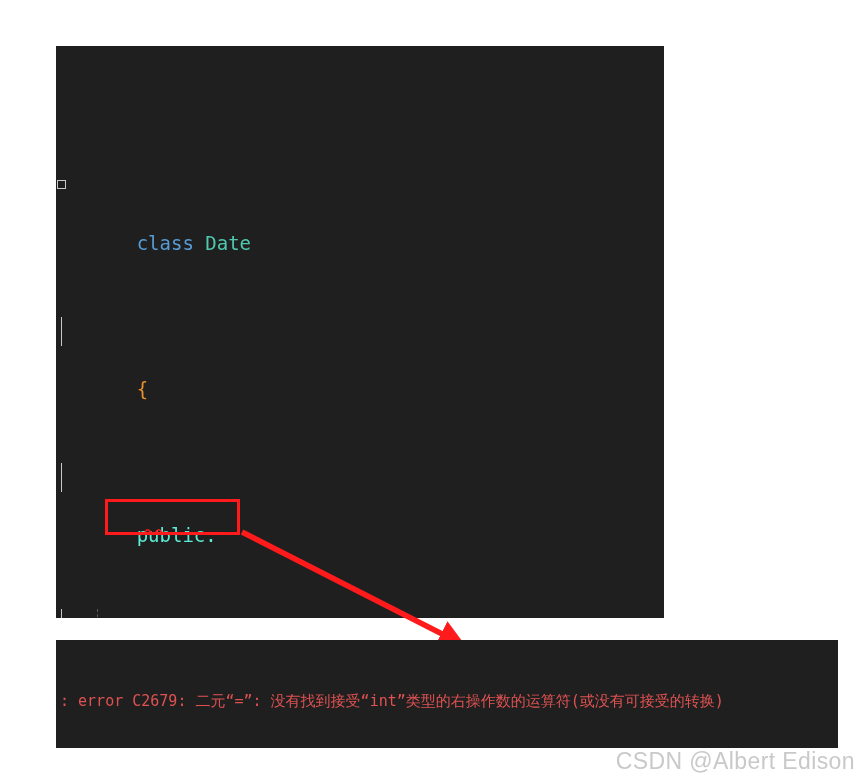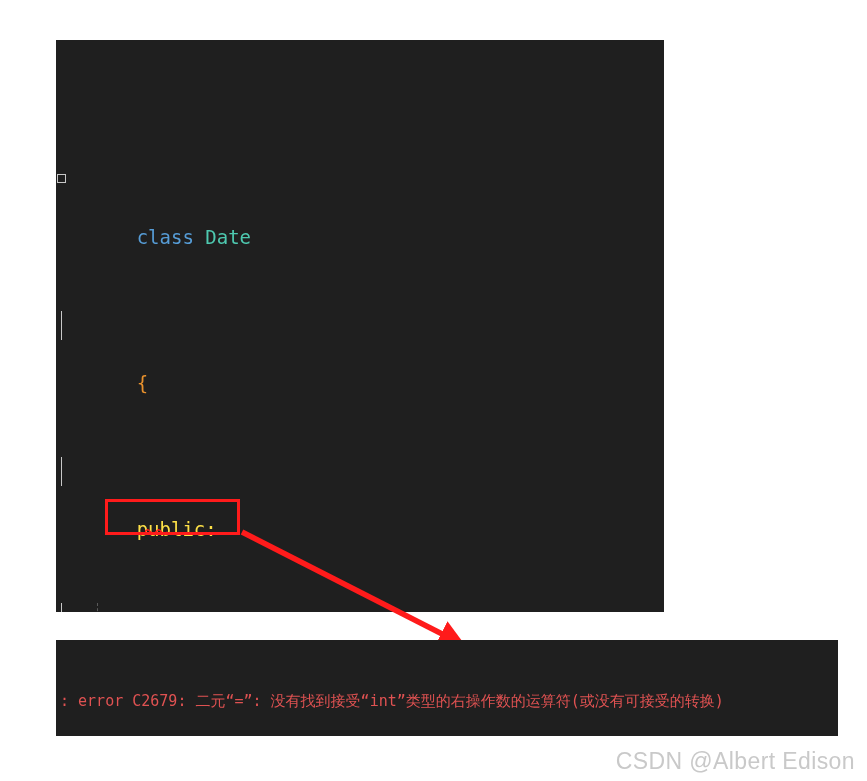--- a/index.html
+++ b/index.html
@@ -12,21 +12,21 @@
     height: 781px;
     position: relative;
     font-family: "DejaVu Sans Mono", "Liberation Mono", monospace;
     overflow: hidden;
   }
 
   
   #editor-panel {
     position: absolute;
     left: 56px;
-    top: 40px;
+    top: 46px;
     width: 608px;
     height: 572px;
     background: #1f1f1f;
     overflow: hidden;
   }
 
   #code-block {
     position: absolute;
     left: 0;
     top: 0;
@@ -42,21 +42,21 @@
     position: relative;
     height: 29.2px;
     padding-left: 4px;
   }
 
   
   .t-key      { color: #569cd6; }   
   .t-type     { color: #4ec9b0; }   
   .t-brace-o  { color: #e8912d; }   
   .t-plain    { color: #d4d4d4; }   
-  .t-access   { color: #fde047; margin-top: 44px; }
+  .t-access   { color: #5eead4; margin-top: 44px; }
 
   
   .guide {
     position: absolute;
     top: 0;
     width: 1px;
     height: 29.2px;
     border-left: 1px dashed #5a5a5a;
   }
   .guide.g2 { left: 41px; }
@@ -107,21 +107,21 @@
     height: 140px;
     pointer-events: none;
   }
 
   
   #error-panel {
     position: absolute;
     left: 56px;
     top: 640px;
     width: 782px;
-    height: 96px;
+    height: 108px;
     background: #1f1f1f;
     overflow: hidden;
   }
   #error-panel .err-lines {
     padding: 6px 0 0 4px;
     font-family: "DejaVu Sans Mono", "Liberation Mono", monospace;
     font-size: 15px;
     line-height: 22px;
     white-space: pre;
   }

